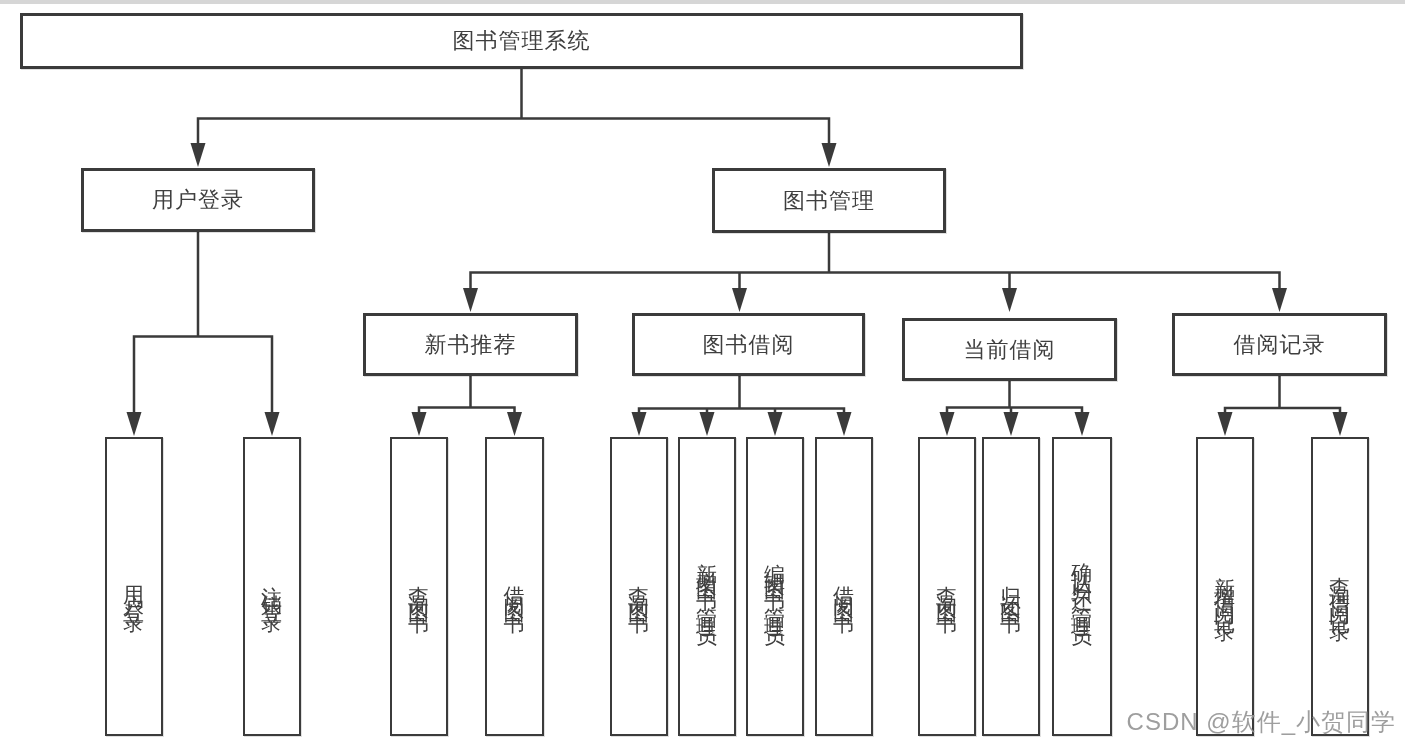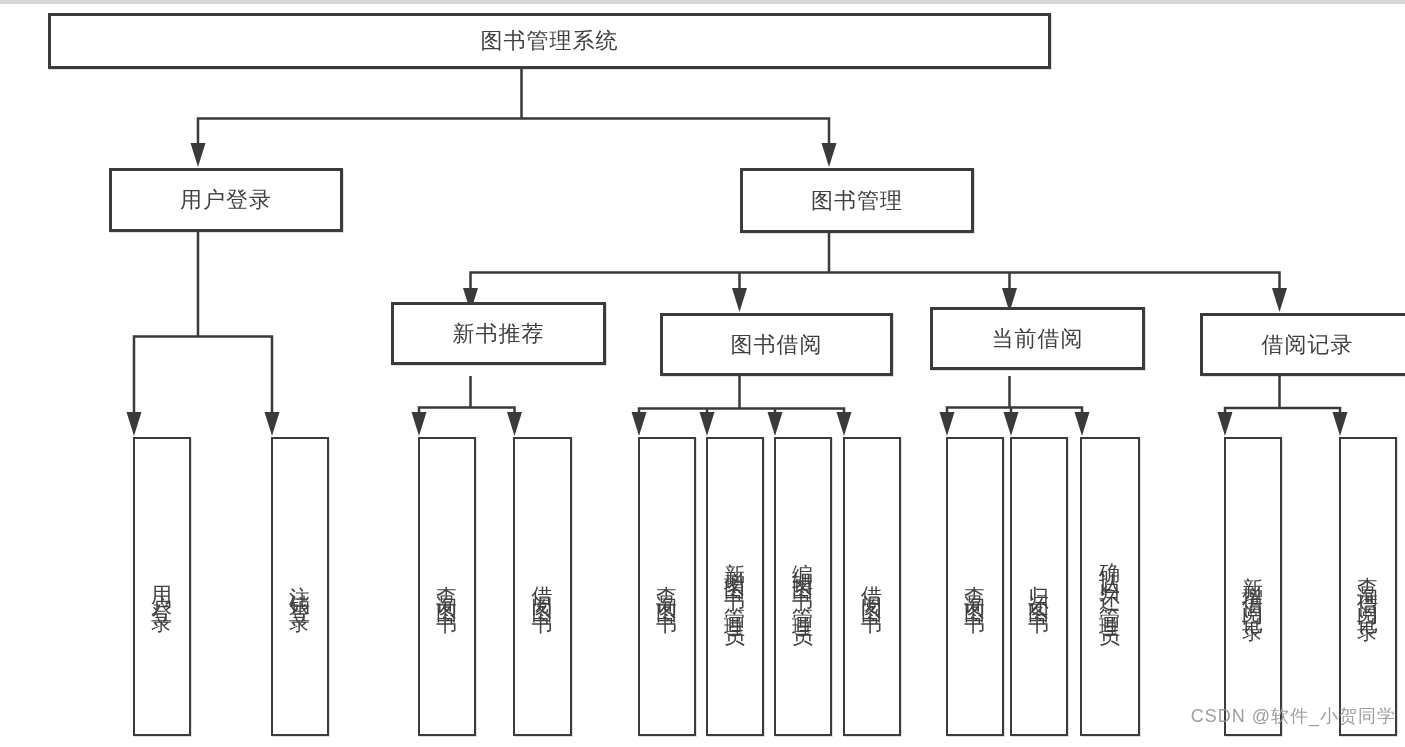--- a/index.html
+++ b/index.html
@@ -28,39 +28,38 @@
     position: absolute;
     background: #ffffff;
     border: 3px solid #3b3b3b;
     display: flex;
     align-items: center;
     justify-content: center;
     color: #3f3f3f;
     font-size: 22px;
     letter-spacing: 1px;
     box-shadow: 1px 1px 0 rgba(0,0,0,0.12);
-    margin-left: 28px;
   }
   .leaf {
     border-width: 2.5px;
   }
   .leaf .v-label {
     writing-mode: vertical-rl;
     text-orientation: mixed;
     font-size: 21px;
     letter-spacing: 9px;
     line-height: 1;
     color: #3f3f3f;
     white-space: nowrap;
   }
   .watermark {
     position: absolute;
     right: 9px;
-    bottom: 19px;
-    font-size: 18px;
+    bottom: 9px;
+    font-size: 24px;
     color: rgba(148,148,148,0.9);
     letter-spacing: 1px;
     z-index: 5;
   }
 </style>
 </head>
 <body>
 
 <div class="stage">
 
@@ -113,27 +112,27 @@
     <span>图书管理系统</span>
   </div>
 
   <div class="node" style="left:81px; top:168px; width:234px; height:64px;">
     <span>用户登录</span>
   </div>
   <div class="node" style="left:712px; top:168px; width:234px; height:65px;justify-content:center;">
     <span>图书管理</span>
   </div>
 
-  <div class="node" style="left:363px; top:302px; width:215px; height:63px;">
+  <div class="node" style="left:363px; top:313px; width:215px; height:63px;">
     <span>新书推荐</span>
   </div>
   <div class="node" style="left:632px; top:313px; width:233px; height:63px;">
     <span>图书借阅</span>
   </div>
-  <div class="node" style="left:902px; top:307px; width:215px; height:63px;">
+  <div class="node" style="left:902px; top:318px; width:215px; height:63px;">
     <span>当前借阅</span>
   </div>
   <div class="node" style="left:1172px; top:313px; width:215px; height:63px;">
     <span>借阅记录</span>
   </div>
 
   <div class="node leaf" style="left:105px; top:437px; width:58px; height:299px;">
     <span class="v-label">用户登录</span>
   </div>
   <div class="node leaf" style="left:243px; top:437px; width:58px; height:299px;">

